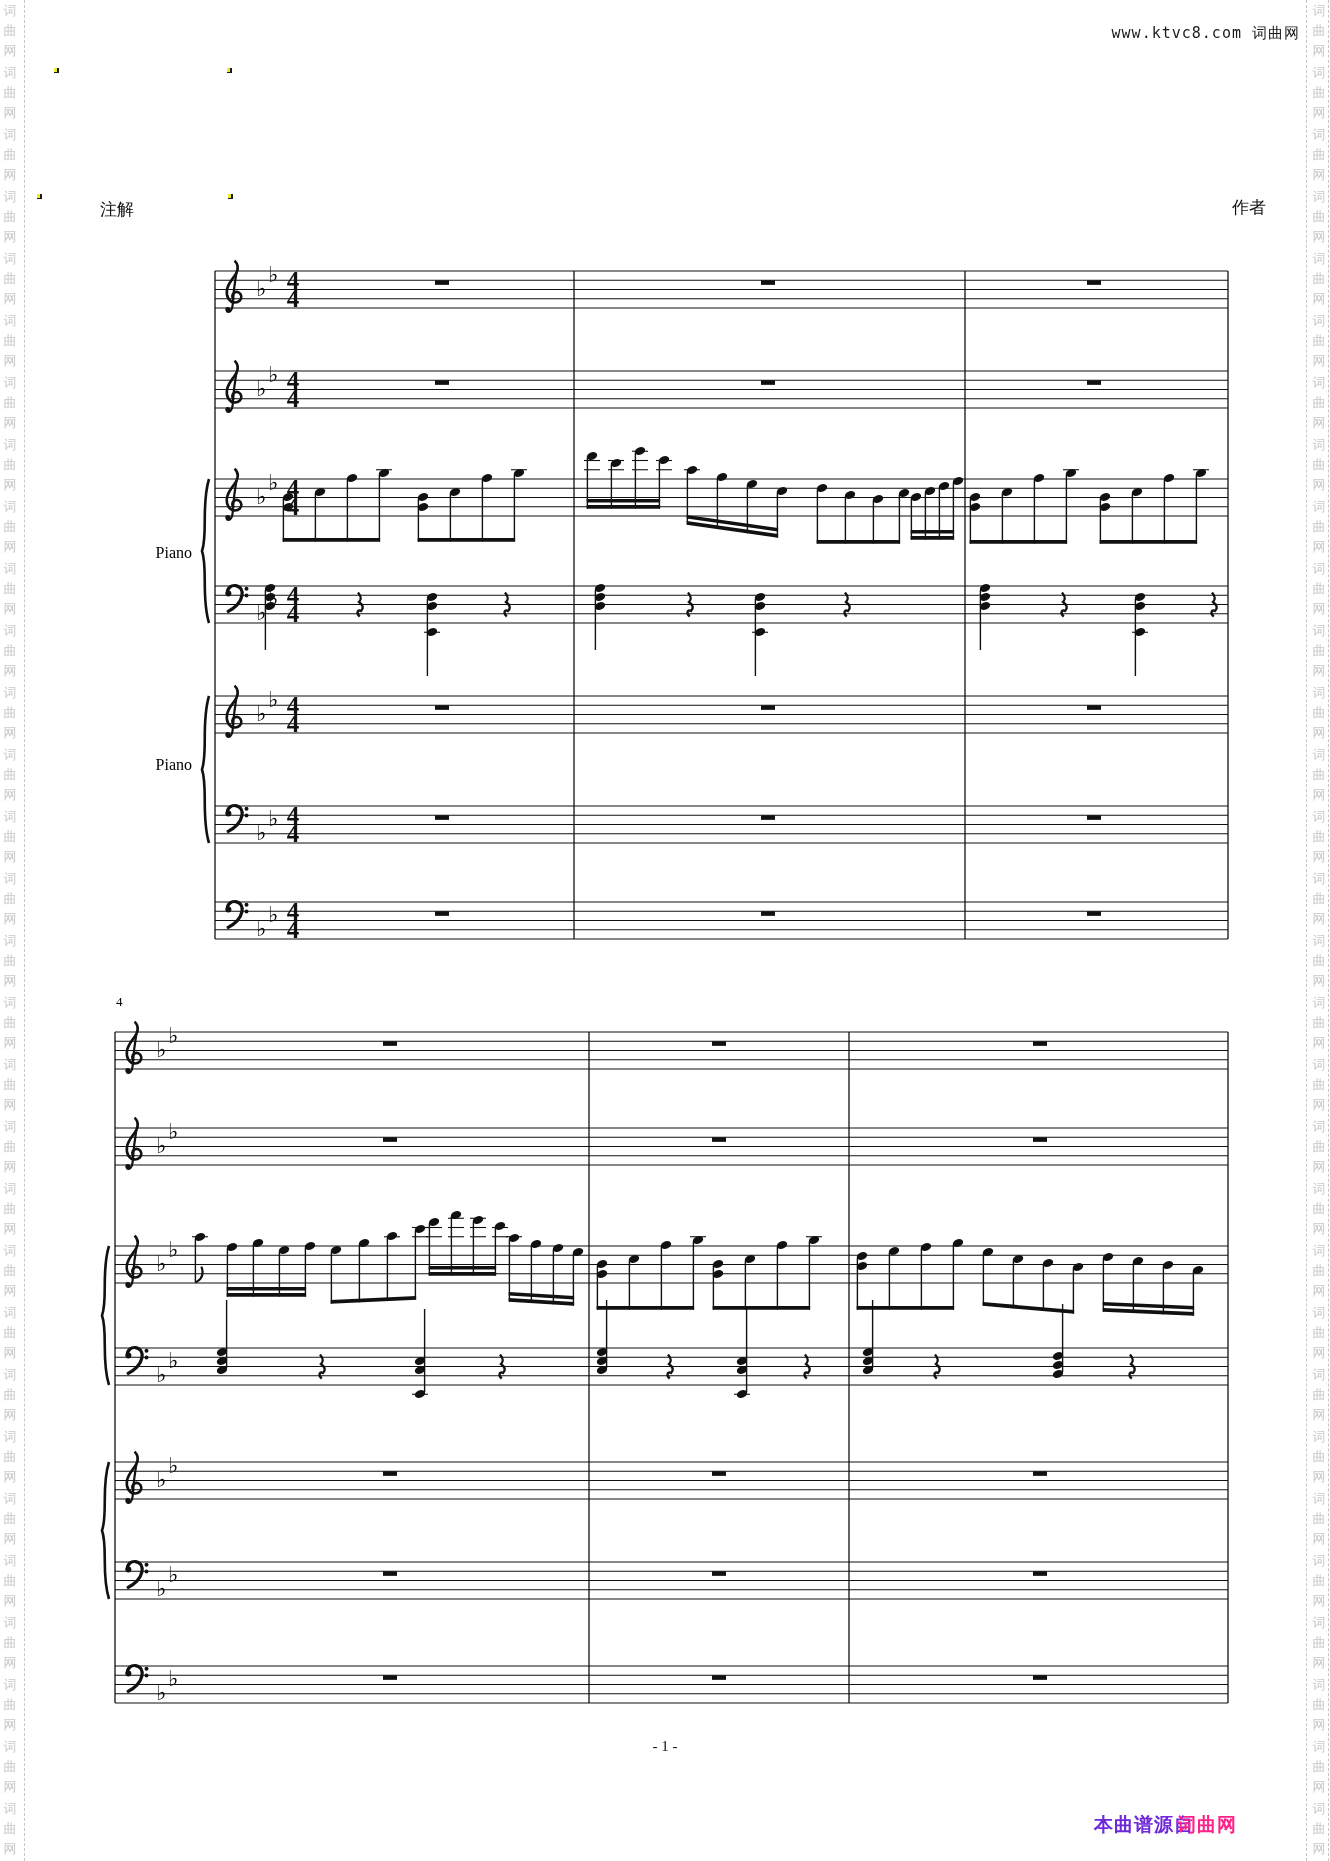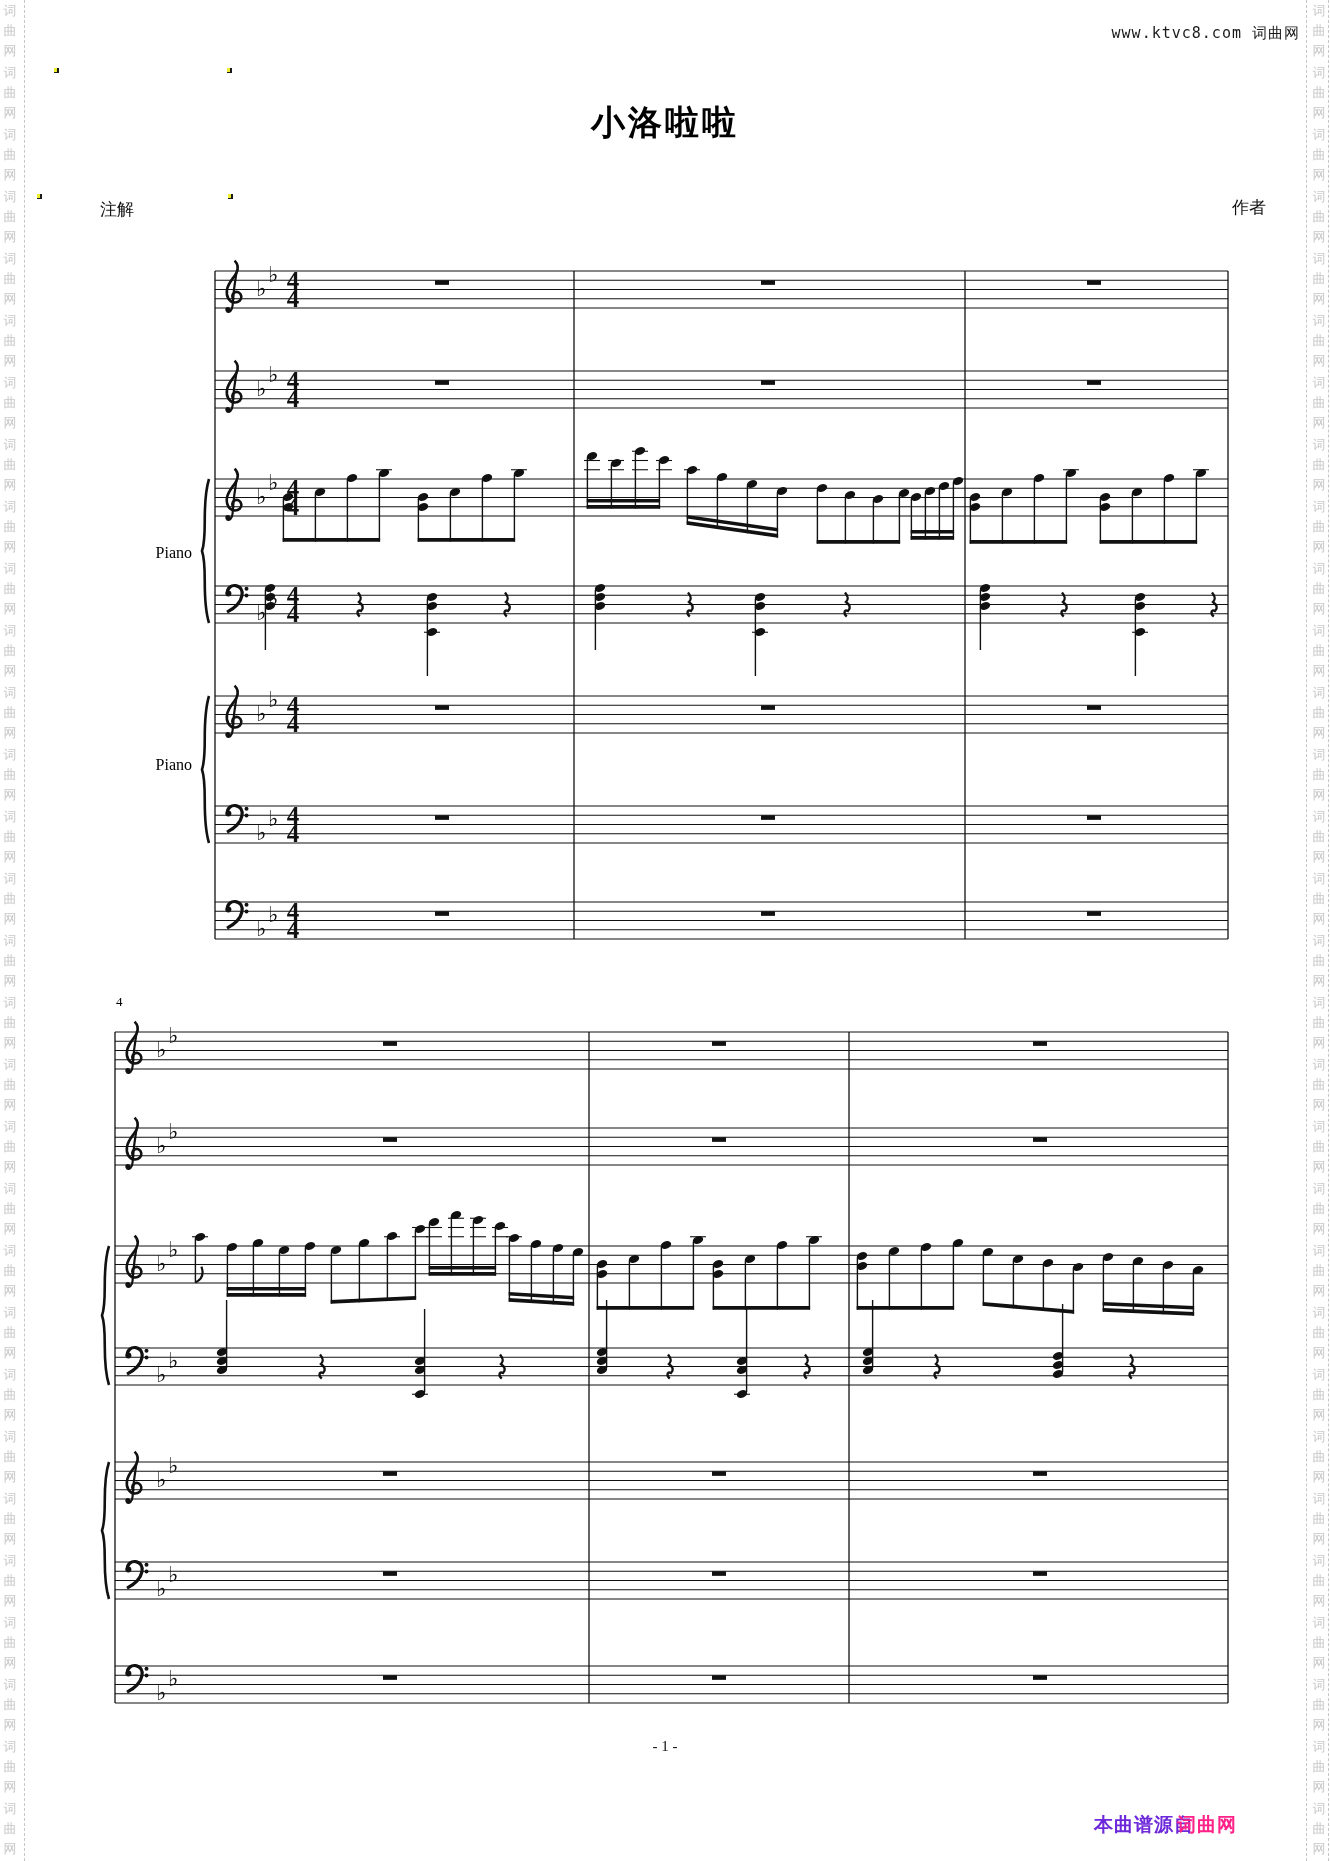--- a/index.html
+++ b/index.html
@@ -225,21 +225,20 @@
       <span class="ch" style="top: 1740px;">词</span>
       <span class="ch" style="top: 1760px;">曲</span>
       <span class="ch" style="top: 1780px;">网</span>
       <span class="ch" style="top: 1802px;">词</span>
       <span class="ch" style="top: 1822px;">曲</span>
       <span class="ch" style="top: 1842px;">网</span>
     </div>
   <div class="wm-line" style="left:1328px;"></div>
 
   <div class="hdr-site">www.ktvc8.com 词曲网</div>
-  <div class="title">小洛啦啦</div>
   <div class="lbl" style="left:100px;top:198px;">注解</div>
   <div class="lbl" style="left:1232px;top:196px;">作者</div>
 
   <svg class="score" id="score-svg" width="1330" height="1861" viewBox="0 0 1330 1861">
       <g>
         <line x1="215" y1="271" x2="215" y2="939" stroke="#111" stroke-width="1.3"></line>
         <line x1="574" y1="271" x2="574" y2="939" stroke="#111" stroke-width="1.3"></line>
         <line x1="965" y1="271" x2="965" y2="939" stroke="#111" stroke-width="1.3"></line>
         <line x1="1228" y1="271" x2="1228" y2="939" stroke="#111" stroke-width="1.3"></line>
         <path d="M209 479 C201 504.92 208 533.72 202 551 C208 568.28 201 597.08 209 623" fill="none" stroke="#111" stroke-width="2.6"></path>

